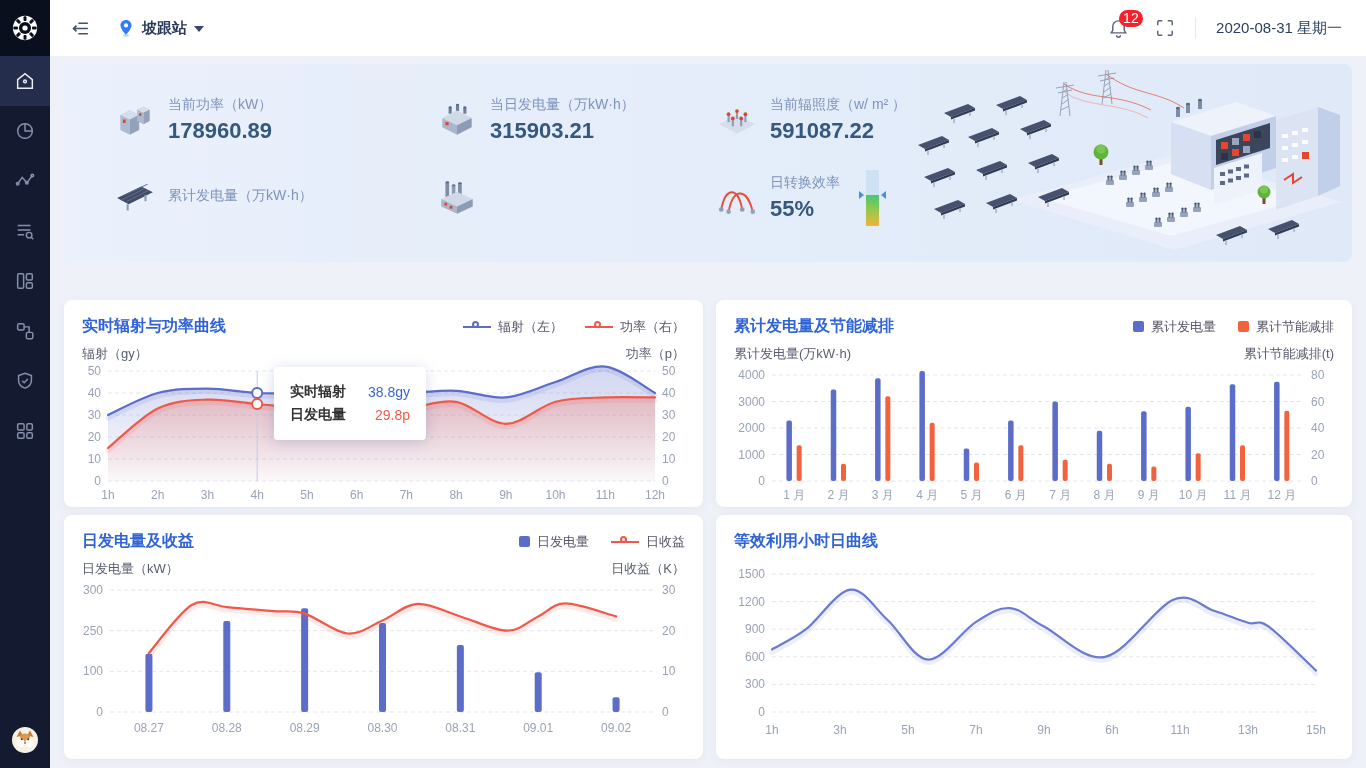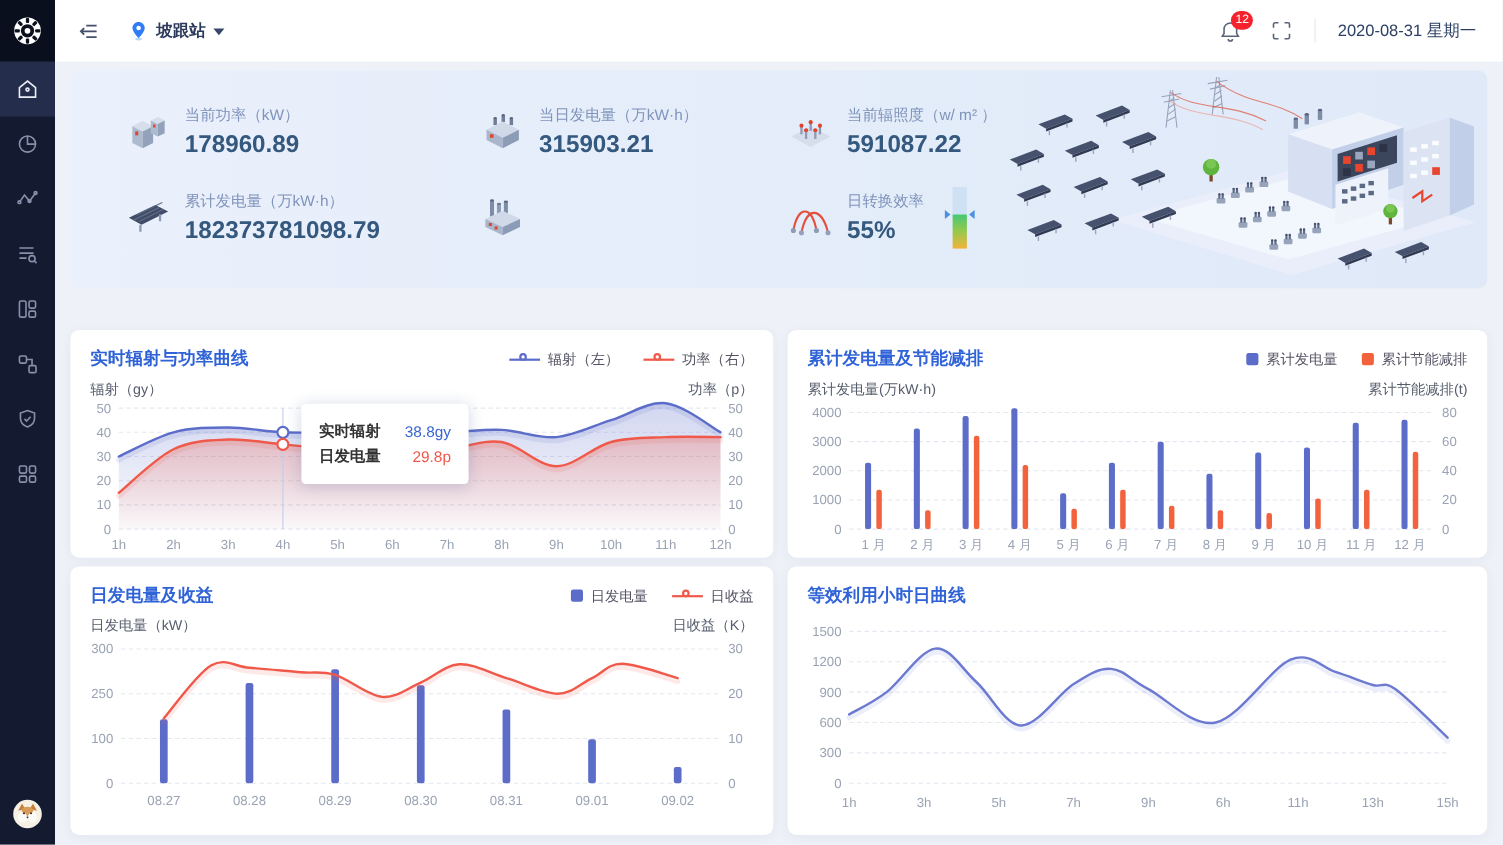--- a/index.html
+++ b/index.html
@@ -19,21 +19,21 @@
   
   .main { flex:1; display:flex; flex-direction:column;justify-content:center; }
   .topbar { height:56px; background:#fff; display:flex; align-items:center; justify-content:space-between; padding:0 24px 0 20px; }
   .tb-left { display:flex; align-items:center; gap:26px; }
   .collapse { cursor:pointer; display:flex; }
   .station { display:flex; align-items:center; gap:7px; cursor:pointer; }
   .station-name { font-size:15px; color:#2b3a5c; font-weight:bold; }
   .caret { width:0; height:0; border-left:5px solid transparent; border-right:5px solid transparent; border-top:6px solid #39466b; margin-top:2px; }
   .tb-right { display:flex; align-items:center; }
   .bell-wrap { position:relative; display:flex; cursor:pointer; }
-  .badge { position:absolute; top:-8px; left:11px; min-width:17px; height:17px; border-radius:9px; background:#f5222d; color:#fff; font-size:11px; font-style:normal; line-height:17px; text-align:center; padding:0 4px; }
+  .badge { position:absolute; top:-8px; left:11px; min-width:17px; height:17px; border-radius:9px; background:#f5222d; color:#fff; font-size:14px; font-style:normal; line-height:17px; text-align:center; padding:0 4px; }
   .fs-btn { margin-left:26px; display:flex; cursor:pointer; }
   .tb-divider { width:1px; height:22px; background:#e3e7ef; margin:0 20px; }
   .date { font-size:15px; color:#2b3f63; }
 
   .content { flex:1; padding:8px 14px 0 14px; }
 
   
   .banner { position:relative; height:198px; border-radius:8px; background:linear-gradient(90deg,#eaf0fc 0%,#e3ecf9 60%,#dfe9f8 100%); overflow:hidden; }
   .stats { position:absolute; left:50px; top:32px; display:grid; grid-template-columns:322px 280px 330px; row-gap:26px; }
   .stat { display:flex; align-items:center; gap:12px; }
@@ -263,21 +263,20 @@
 
           <div class="stat">
             <svg class="stat-icon" viewBox="0 0 40 36">
               <polygon points="3,18 26,7 37,12.5 14,24" fill="#414c66"></polygon>
               <path d="M9.5 15.5 32 4.8M7 20 29 9.2M12 21.2 33 10.6" stroke="#5f6c88" stroke-width="1" fill="none"></path>
               <line x1="13" y1="24" x2="13" y2="30" stroke="#8d9cb6" stroke-width="2"></line>
               <line x1="30" y1="15" x2="30" y2="21" stroke="#8d9cb6" stroke-width="2"></line>
             </svg>
             <div>
               <div class="stat-label">累计发电量（万kW·h）</div>
-              <div class="stat-value">182373781098.79</div>
             </div>
           </div>
 
           <div class="stat">
             <svg class="stat-icon" viewBox="0 0 40 36">
               <rect x="9" y="3" width="3.5" height="14" fill="#7e8ca6"></rect>
                 <ellipse cx="10.8" cy="3" rx="1.8" ry="1" fill="#596780"></ellipse>
               <rect x="15" y="6" width="3.5" height="12" fill="#8d9cb6"></rect>
                 <ellipse cx="16.8" cy="6" rx="1.8" ry="1" fill="#6b7890"></ellipse>
               <rect x="21" y="4" width="3.5" height="13" fill="#7e8ca6"></rect>

